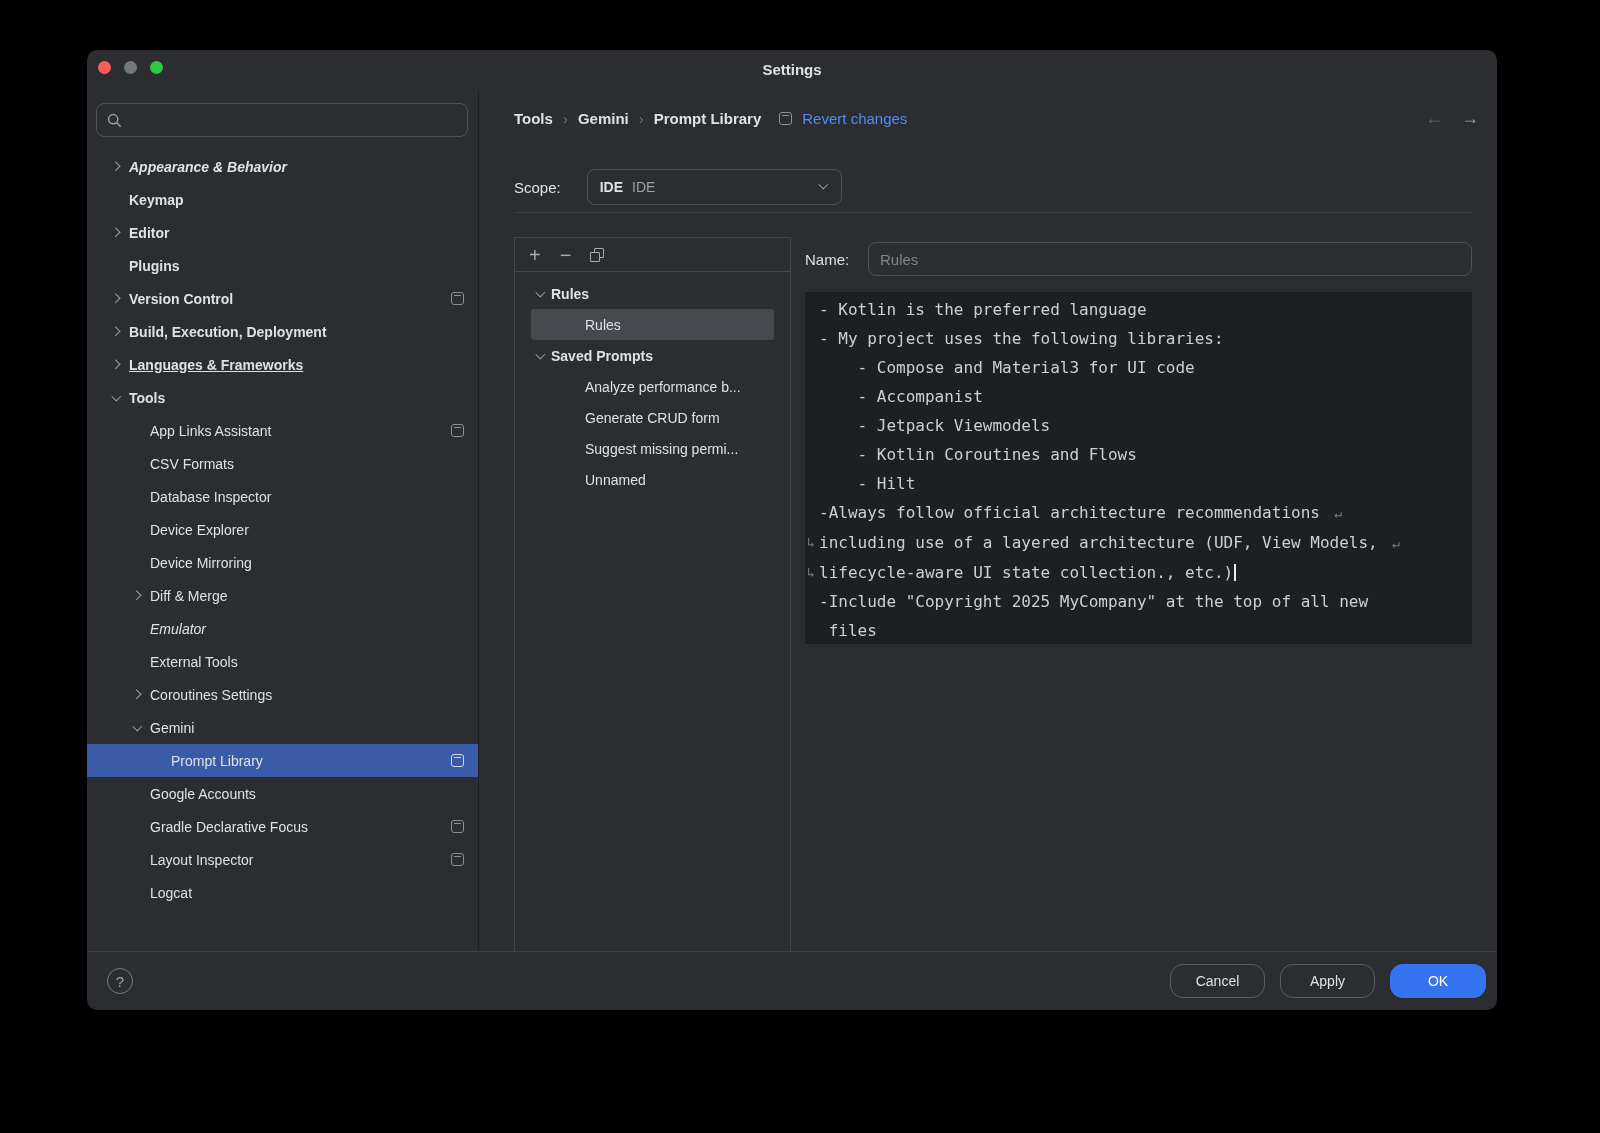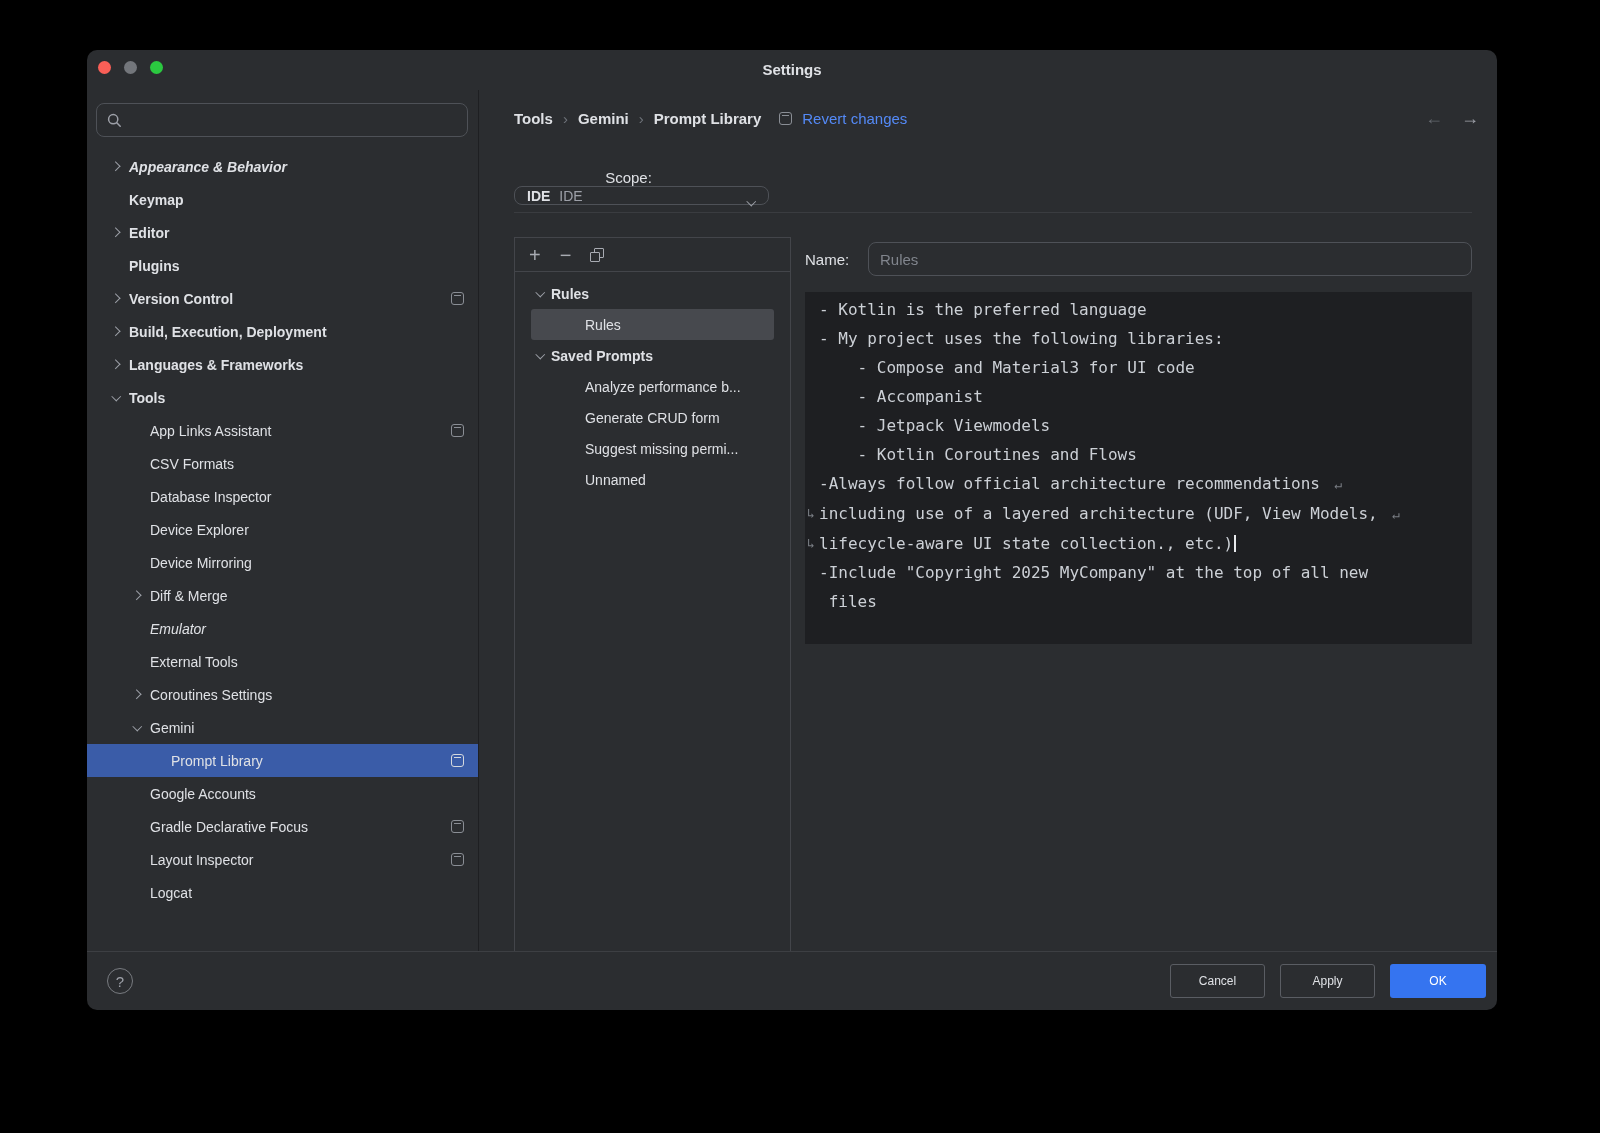--- a/index.html
+++ b/index.html
@@ -38,21 +38,21 @@
   .main { position:absolute; left:393px; top:0; right:0; bottom:0; }
   .crumbrow { position:absolute; left:34px; top:12px; height:32px; display:flex; align-items:center; gap:10px; }
   .crumb { font-size:15px; font-weight:bold; color:#dfe1e5; }
   .crumb-sep { color:#6f737a; font-size:15px; }
   .rv-icon { width:13px; height:13px; border:1.3px solid #8a8e95; border-radius:3px; position:relative; margin-left:8px; }
   .rv-icon::after { content:""; position:absolute; left:2px; right:2px; top:2px; height:1.4px; background:#8a8e95; }
   .revert { color:#548af7; font-size:15px; cursor:pointer; }
   .navarrows { position:absolute; right:18px; top:12px; height:32px; display:flex; align-items:center; gap:18px; font-size:18px; }
   .nav-back { color:#64686e; } .nav-fwd { color:#9da0a8; }
 
-  .scoperow { position:absolute; left:34px; top:79px; height:36px; display:flex; align-items:center;flex-direction:column; }
+  .scoperow { position:absolute; left:34px; top:79px; height:36px; display:flex; align-items:center; }
   .scope-label { font-size:15px; color:#dfe1e5; margin-right:26px; }
   .scope-dd { width:255px; height:36px; border:1px solid #4e5157; border-radius:8px; display:flex; align-items:center; padding:0 12px; position:relative; cursor:default; }
   .scope-tag { font-size:14px; font-weight:bold; color:#dfe1e5; }
   .scope-val { font-size:14px; color:#9da0a8; margin-left:9px; }
   .scope-dd .chev { position:absolute; right:14px; top:14px; }
 
   .hdivider { position:absolute; left:34px; right:25px; top:122px; height:1px; background:#3a3c40; }
 
   
   .ppanel { position:absolute; left:34px; top:147px; width:277px; height:715px; border:1px solid #43454a; }
@@ -77,21 +77,21 @@
   .eline { position:relative; white-space:nowrap; }
   .etext { white-space:pre; }
   .wrapS { position:absolute; left:-12px; top:0; color:#7a7e85; font-size:13px; }
   .wrapE { color:#7a7e85; font-size:13px; margin-left:5px; }
   .caret { display:inline-block; width:1.5px; height:17px; background:#e8eaed; vertical-align:-3px; margin-left:1px; }
 
   
   .footer { position:absolute; left:0; bottom:0; right:0; height:59px; border-top:1px solid #3d3f43; }
   .help-btn { position:absolute; left:20px; top:16px; width:26px; height:26px; border:1.6px solid #787b80; border-radius:50%; color:#9da0a8; font-size:15px; display:flex; align-items:center; justify-content:center; cursor:pointer; }
   .fbuttons { position:absolute; right:11px; top:12px; display:flex; gap:15px; }
-  .btn { height:34px; border-radius:3px; font-size:12px; display:flex; align-items:center; justify-content:center; cursor:pointer; }
+  .btn { height:34px; border-radius:13px; font-size:14px; display:flex; align-items:center; justify-content:center; cursor:pointer; }
   .btn.ghost { width:95px; border:1px solid #5a5d63; color:#dfe1e5; background:transparent; }
   .btn.primary { width:96px; background:#3574f0; color:#ffffff; border:none; }
 </style>
 </head>
 <body>
 
 <div class="window">
 
   <div class="titlebar">
     <span class="traffic t-red"></span>
@@ -137,21 +137,21 @@
             </span>
             <span class="side-label b">Version Control</span>
             <span class="sq-icon"></span>
           </div>
           <div class="side-row" style="padding-left: 16px;">
             <span class="chev-slot">
               <i class="chev right"></i>
             </span>
             <span class="side-label b">Build, Execution, Deployment</span>
           </div>
-          <div class="side-row" style="padding-left: 16px;">
+          <div class="side-row" style="padding-left: 16px; text-decoration: underline;">
             <span class="chev-slot">
               <i class="chev right"></i>
             </span>
             <span class="side-label b">Languages &amp; Frameworks</span>
           </div>
           <div class="side-row" style="padding-left: 16px;">
             <span class="chev-slot">
               <i class="chev down"></i>
             </span>
             <span class="side-label b">Tools</span>
@@ -301,20 +301,21 @@
         <input class="name-input" value="Rules" style="">
       </div>
 
       <div class="editor" id="editor-lines">
           <div class="eline"><span class="etext">- Kotlin is the preferred language</span></div>
           <div class="eline"><span class="etext">- My project uses the following libraries:</span></div>
           <div class="eline"><span class="etext">    - Compose and Material3 for UI code</span></div>
           <div class="eline"><span class="etext">    - Accompanist</span></div>
           <div class="eline"><span class="etext">    - Jetpack Viewmodels</span></div>
           <div class="eline"><span class="etext">    - Kotlin Coroutines and Flows</span></div>
+          <div class="eline"><span class="etext">    - Hilt</span></div>
           <div class="eline"><span class="etext">-Always follow official architecture recommendations </span><span class="wrapE">↵</span></div>
           <div class="eline"><span class="wrapS">↳</span><span class="etext">including use of a layered architecture (UDF, View Models, </span><span class="wrapE">↵</span></div>
           <div class="eline"><span class="wrapS">↳</span><span class="etext">lifecycle-aware UI state collection., etc.)</span><span class="caret"></span></div>
           <div class="eline"><span class="etext">-Include "Copyright 2025 MyCompany" at the top of all new</span></div>
           <div class="eline"><span class="etext"> files</span></div>
         </div>
 
     </div>
   </div>
 

